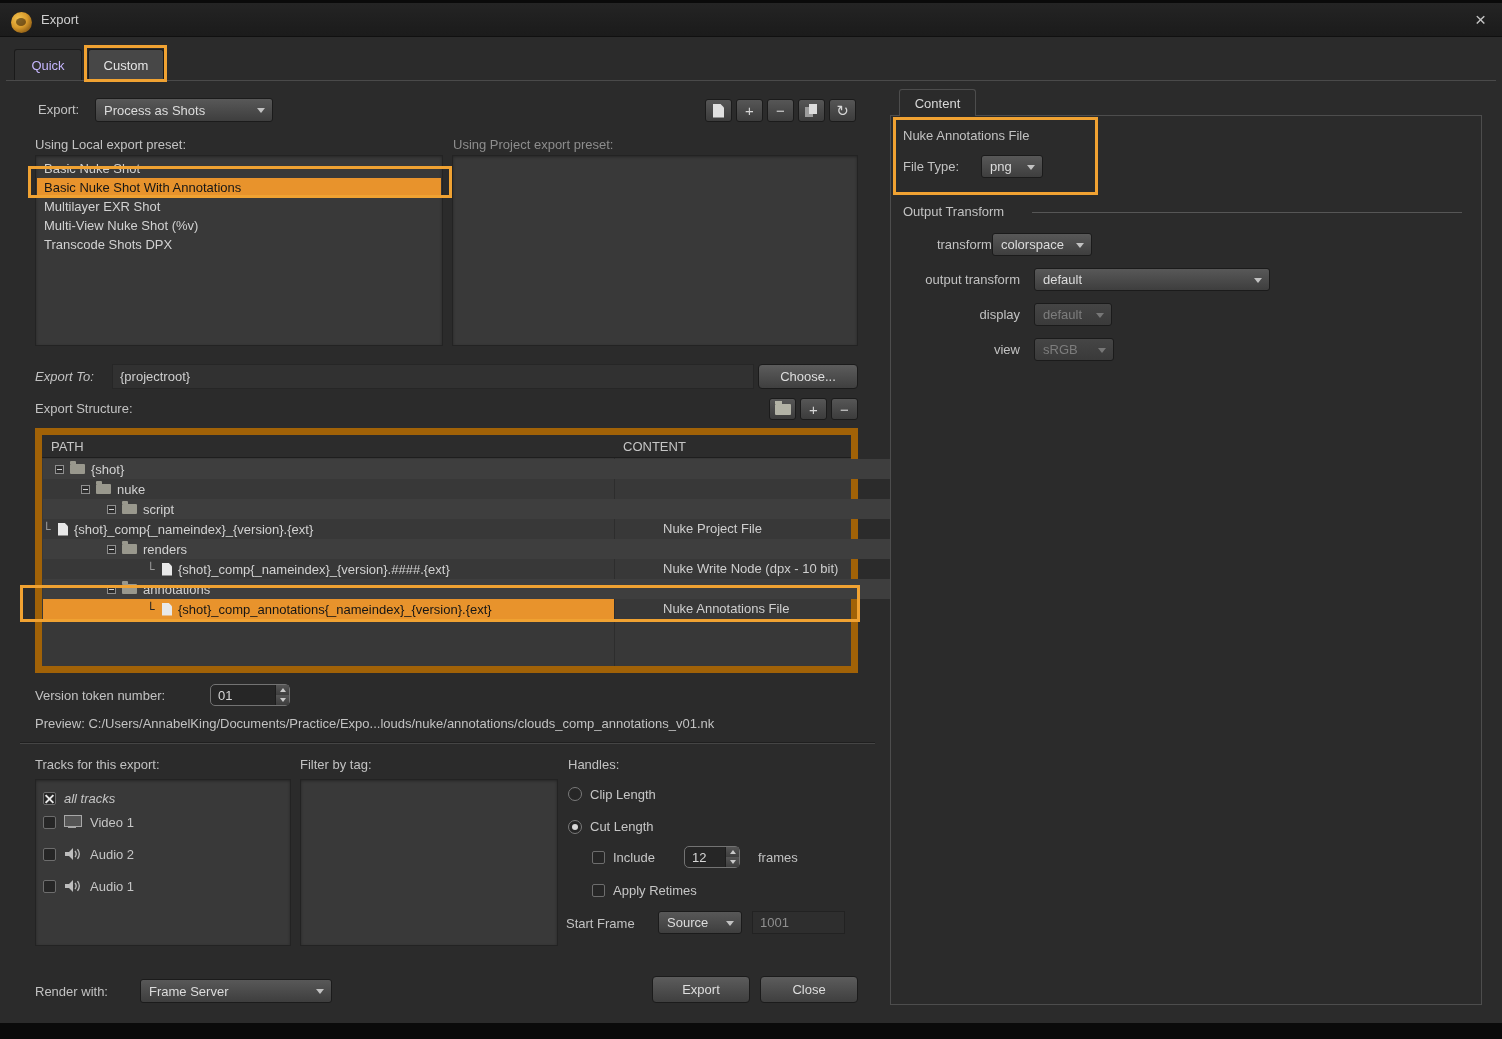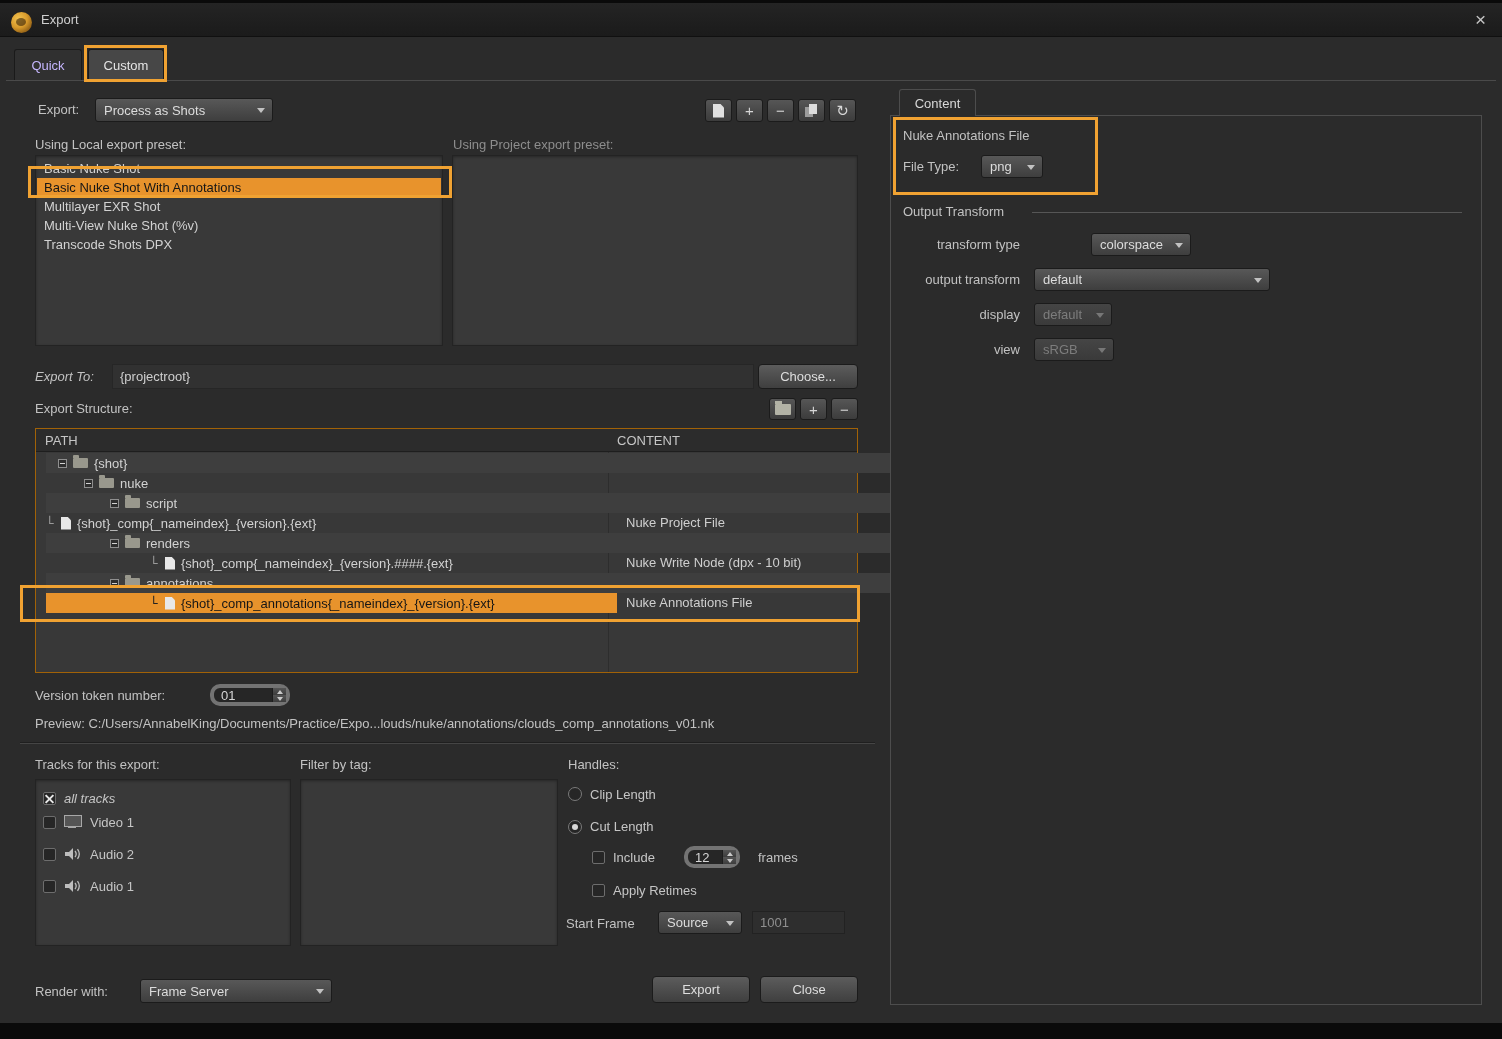--- a/index.html
+++ b/index.html
@@ -39,32 +39,32 @@
           background:linear-gradient(#565656,#3c3c3c); border:1px solid #1b1b1b; border-radius:3px; color:#d6d6d6; font-size:15px; }
 
   .well { position:absolute; background:#393939; border:1px solid #232323; box-shadow:inset 0 1px 3px rgba(0,0,0,.35); }
   .li { position:absolute; left:1px; right:1px; height:19px; line-height:19px; padding-left:7px; color:#d2d2d2; white-space:nowrap; overflow:hidden; }
   .li.sel { background:#e8932c; color:#161616; }
 
   .field { position:absolute; display:flex; align-items:center; padding:0 7px; background:#2e2e2e;
            border:1px solid #222; color:#cfcfcf; white-space:nowrap; overflow:hidden; }
   .field.flat { background:#313131; border-color:#262626; }
 
-  .spinner { position:absolute; display:flex; background:#262626; border:4px solid #737373; border-radius:10px; }
+  .spinner { position:absolute; display:flex; background:#262626; border:1px solid #737373; border-radius:5px; }
   .spinner .num { flex:1; display:flex; align-items:center; padding-left:7px; color:#d6d6d6; }
   .spinner .btns { width:14px; display:flex; flex-direction:column; border-left:1px solid #1d1d1d; }
   .spinner .btns div { flex:1; display:flex; align-items:center; justify-content:center; background:linear-gradient(#555,#3d3d3d); }
   .tri-up { width:0; height:0; border-left:3px solid transparent; border-right:3px solid transparent; border-bottom:4px solid #c9c9c9; }
   .tri-dn { width:0; height:0; border-left:3px solid transparent; border-right:3px solid transparent; border-top:4px solid #c9c9c9; }
 
-  .table { position:absolute; background:#383838; border:1px solid #a16207; }
+  .table { position:absolute; background:#383838; border:7px solid #a16207; }
   .thead { position:absolute; left:0; right:0; top:0; height:23px; background:#2c2c2c; border-bottom:1px solid #1e1e1e; }
   .th { position:absolute; top:0; height:23px; line-height:23px; padding-left:9px; color:#c6c6c6; }
   .cdiv { position:absolute; top:0; bottom:0; left:572px; width:1px; background:#2d2d2d; }
-  .trow { position:absolute; left:10px; width:890px; height:20px; display:flex; }
+  .trow { position:absolute; left:1px; width:890px; height:20px; display:flex;gap:40px; }
   .trow.alt { background:#3e3e3e; }
   .pcell { width:571px; display:flex; align-items:center; white-space:nowrap; overflow:hidden; color:#d2d2d2; }
   .ccell { flex:1; padding-left:9px; line-height:20px; color:#cfcfcf; white-space:nowrap; overflow:hidden; }
   .trow.sel .pcell { background:#e8932c; color:#161616; }
 
   .exp { width:9px; height:9px; flex:none; border:1px solid #8f8f8f; background:#2e2e2e; position:relative; margin-right:6px; }
   .exp::before { content:""; position:absolute; left:1px; right:1px; top:3px; height:1px; background:#d2d2d2; }
   .fold { width:15px; height:10px; flex:none; background:#99988d; border-radius:1px; position:relative; margin-right:6px; }
   .fold::before { content:""; position:absolute; top:-3px; left:0; width:6px; height:3px; background:#99988d; border-radius:1px 1px 0 0; }
   .fico { width:10px; height:13px; flex:none; background:#e8e8e8; margin-right:6px;
@@ -345,21 +345,21 @@
   <div class="lbl" style="left:903px;top:127px;">Nuke Annotations File</div>
   <div class="lbl" style="left:903px;top:158px;">File Type:</div>
   <div class="dd" style="left:981px;top:155px;width:62px;height:23px;">
     <span>png</span>
   </div>
 
   <div class="lbl" style="left:903px;top:203px;">Output Transform</div>
   <div class="secline" style="left:1032px;top:212px;width:430px;"></div>
 
   <div class="lbl r" style="left:850px;top:236px;width:170px;">transform type</div>
-  <div class="dd" style="left:1091px;top:233px;width:100px;height:23px;">
+  <div class="dd" style="left:992px;top:233px;width:100px;height:23px;">
     <span>colorspace</span>
   </div>
 
   <div class="lbl r" style="left:850px;top:271px;width:170px;">output transform</div>
   <div class="dd" style="left:1034px;top:268px;width:236px;height:23px;">
     <span>default</span>
   </div>
 
   <div class="lbl r" style="left:850px;top:306px;width:170px;">display</div>
   <div class="dd disabled" style="left:1034px;top:303px;width:78px;height:23px;">

